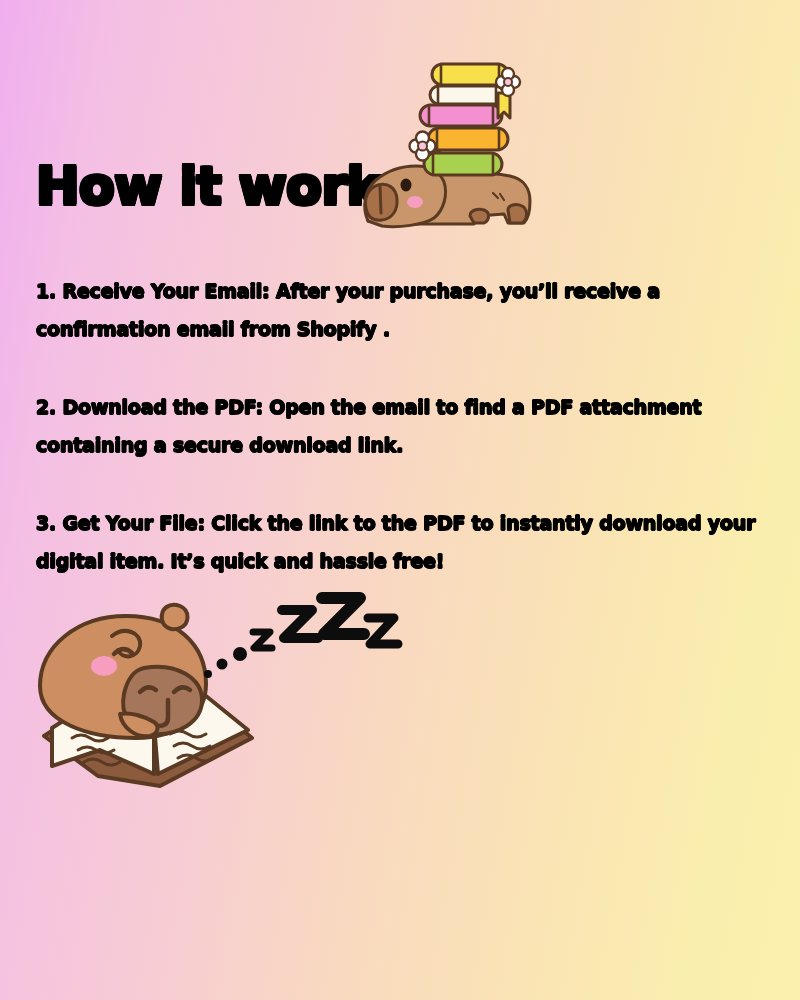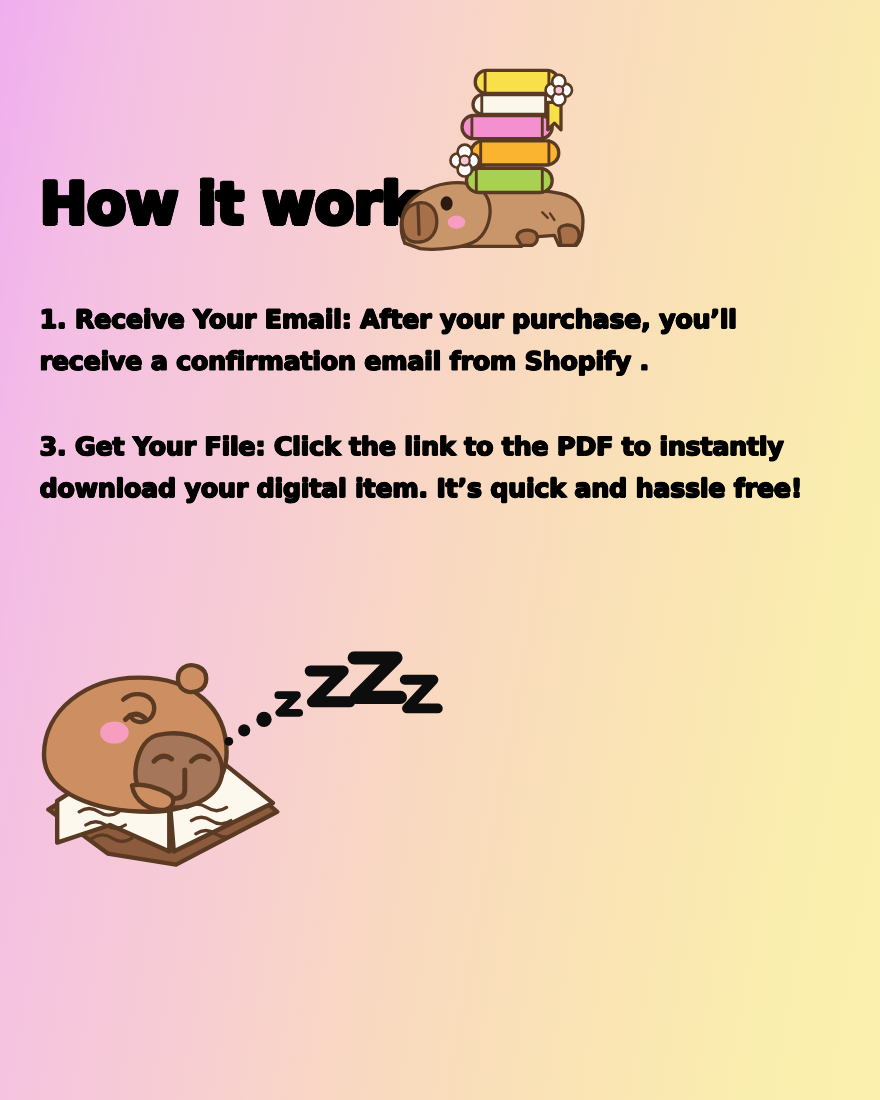--- a/index.html
+++ b/index.html
@@ -49,21 +49,21 @@
   
   #steps {
     position: absolute;
     left: 36px;
     top: 272px;
     width: 726px;
   }
   .step {
     font-family: "DejaVu Sans", sans-serif;
     font-weight: 700;
-    font-size: 23px;
+    font-size: 19px;
     line-height: 38px;
     color: #000;
     -webkit-text-stroke: 1.1px #000;
     text-shadow:
       0.8px 0 0 #000, -0.8px 0 0 #000, 0 0.8px 0 #000, 0 -0.8px 0 #000;
     margin: 0 0 40px 0;
     letter-spacing: -0.2px;
   }
   .step:last-child { margin-bottom: 12px; }
 
@@ -171,20 +171,21 @@
             <circle cx="64.5" cy="96" r="6.5"></circle>
           </g>
           <circle cx="64.5" cy="88" r="4.5" fill="#f6c7da" stroke-width="2"></circle>
         </g>
       </g>
     </svg>
   </div>
 
   <div id="steps">
     <p class="step">1. Receive Your Email: After your purchase, you’ll receive a confirmation email from Shopify .</p>
+    <p class="step">2. Download the PDF: Open the email to find a PDF attachment containing a secure download link.</p>
     <p class="step">3. Get Your File: Click the link to the PDF to instantly download your digital item. It’s quick and hassle free!</p>
   </div>
 
   <div id="capy-sleeping">
     <svg class="illus" viewBox="0 0 240 210" xmlns="http://www.w3.org/2000/svg">
       <g stroke="#5a3a22" stroke-width="4" stroke-linejoin="round" stroke-linecap="round">
 
         <g>
           <path d="M18 148 L74 112 L128 140 L182 112 L226 150 L134 198 L72 188 Z" fill="#8c5a3c"></path>
           <path d="M26 140 L76 108 L128 136 L128 186 L74 162 L26 178 Z" fill="#fdf8ee"></path>

